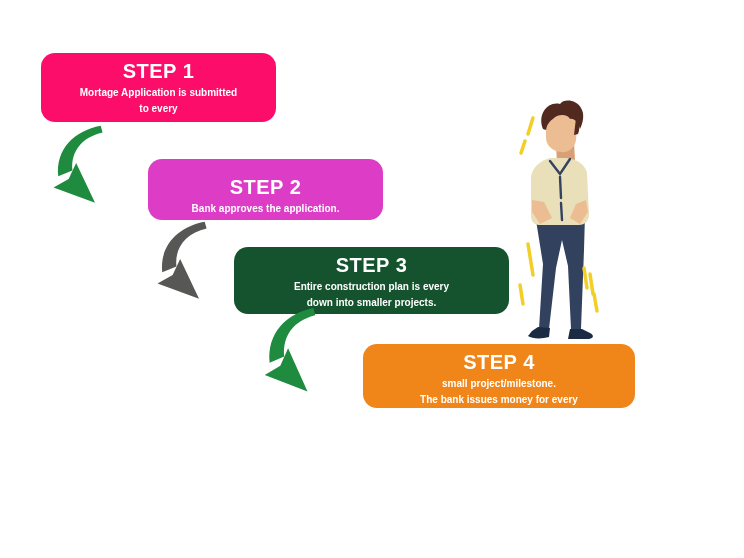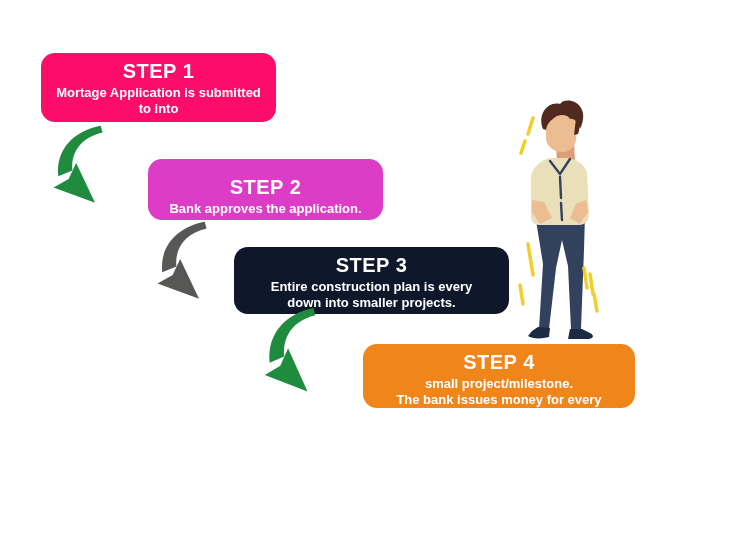--- a/index.html
+++ b/index.html
@@ -10,47 +10,47 @@
   .canvas{position:absolute;inset:0;width:744px;height:558px;background:#ffffff;}
   .step{
     position:absolute;border-radius:14px;color:#ffffff;text-align:center;
     display:flex;flex-direction:column;align-items:center;justify-content:flex-start;
     box-sizing:border-box;padding-top:6px;
   }
   .step-title{
     font-size:20px;font-weight:700;line-height:25px;letter-spacing:0.5px;
   }
   .step-caption{
-    font-size:13px;font-weight:700;line-height:15.5px;margin-top:1px;
+    font-size:10px;font-weight:700;line-height:15.5px;margin-top:1px;
   }
   .cap-line{display:block;}
   .arrow-svg,.man-svg{position:absolute;}
 </style>
 </head>
 <body>
 
 <div class="canvas">
 
   <div class="step" style="left: 41px; top: 53px; width: 235px; height: 69px; background-color: rgb(251, 13, 105);">
     <div class="step-title">STEP 1</div>
     <div class="step-caption">
       <span class="cap-line">Mortage Application is submitted</span>
-      <span class="cap-line">to into</span>
+      <span class="cap-line">to every</span>
     </div>
   </div>
 
   <div class="step" style="left: 148px; top: 159px; width: 235px; height: 61px; padding-top: 16px; background-color: rgb(221, 60, 198);">
     <div class="step-title">STEP 2</div>
     <div class="step-caption">
       <span class="cap-line">Bank approves the application.</span>
       <span class="cap-line"></span>
     </div>
   </div>
 
-  <div class="step" style="left: 234px; top: 247px; width: 275px; height: 67px; background-color: #0f172a;">
+  <div class="step" style="left: 234px; top: 247px; width: 275px; height: 67px; background-color: #14532d;">
     <div class="step-title">STEP 3</div>
     <div class="step-caption">
       <span class="cap-line">Entire construction plan is every</span>
       <span class="cap-line">down into smaller projects.</span>
     </div>
   </div>
 
   <div class="step" style="left: 363px; top: 344px; width: 272px; height: 64px; background-color: rgb(240, 134, 26);">
     <div class="step-title">STEP 4</div>
     <div class="step-caption">

